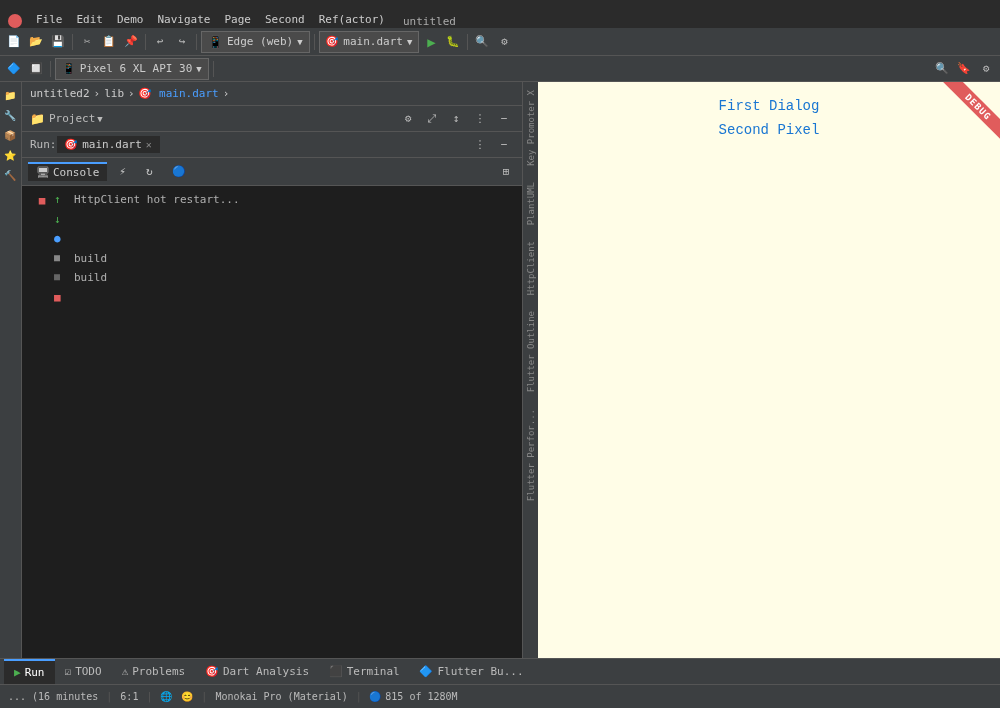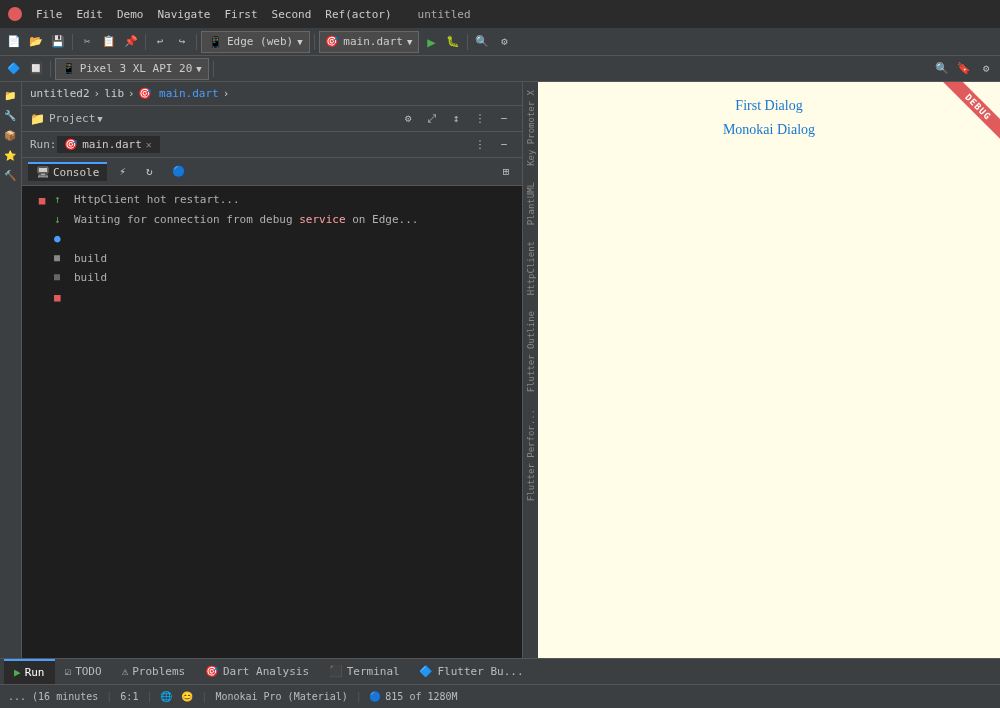--- a/index.html
+++ b/index.html
@@ -3,31 +3,31 @@
   <meta charset="utf-8">
   <style>
     * { margin: 0; padding: 0; box-sizing: border-box; }
     body { width: 1000px; height: 708px; overflow: hidden; font-family: 'Consolas', 'Monaco', monospace; font-size: 12px; display: flex; flex-direction: column; }
 
     
     .title-bar {
       background: #2b2b2b;
       height: 28px;
       display: flex;
-      align-items: center;
+      align-items: flex-end;
       padding: 0 8px;
       color: #bbb;
       font-size: 12px;
       flex-shrink: 0;
     }
     .window-btn { width: 14px; height: 14px; border-radius: 50%; cursor: pointer; }
     .win-close { background: #e05c5c; }
     .title-bar-menus { display: flex; gap: 2px; margin-left: 8px; }
     .menu-item { padding: 2px 6px; color: #ccc; font-size: 11px; cursor: pointer; }
-    .title-text { color: #aaa; font-size: 11px; margin-left: 20px; }
+    .title-text { color: #aaa; font-size: 11px; margin-left: 12px; }
 
     
     .toolbar {
       background: #3c3f41;
       height: 28px;
       display: flex;
       align-items: center;
       padding: 0 4px;
       gap: 2px;
       flex-shrink: 0;
@@ -247,21 +247,21 @@
       flex: 1;
       display: flex;
       flex-direction: column;
       align-items: center;
       padding: 16px;
       gap: 8px;
     }
     .preview-link {
       color: #1976d2;
       font-size: 14px;
-      font-family: Liberation Serif, serif;
+      font-family: Liberation Mono, monospace;
       cursor: pointer;
       text-decoration: none;
     }
     .debug-banner {
       position: absolute;
       top: 0; right: 0;
       width: 80px; height: 80px;
       overflow: hidden;
     }
     .debug-ribbon {
@@ -324,21 +324,21 @@
 
 <div class="title-bar">
   <div style="display:flex;gap:4px;align-items:center;">
     <div class="window-btn win-close"></div>
   </div>
   <div class="title-bar-menus">
     <span class="menu-item">File</span>
     <span class="menu-item">Edit</span>
     <span class="menu-item">Demo</span>
     <span class="menu-item">Navigate</span>
-    <span class="menu-item">First</span>
+    <span class="menu-item">Page</span>
     <span class="menu-item">Second</span>
     <span class="menu-item">Ref(actor)</span>
   </div>
   <span class="title-text">untitled</span>
 </div>
 
 <div class="toolbar">
   <div class="tb-btn">📄</div>
   <div class="tb-btn">📂</div>
   <div class="tb-btn">💾</div>
@@ -369,21 +369,21 @@
   <div class="tb-btn">🔍</div>
   <div class="tb-btn">⚙</div>
 </div>
 
 <div class="toolbar2">
   <div class="tb-btn">🔷</div>
   <div class="tb-btn">🔲</div>
   <div class="tb-sep"></div>
   <div class="tb-dropdown" style="min-width:130px;">
     <span style="font-size:11px;">📱</span>
-    <span>Pixel 3 XL API 20</span>
+    <span>Pixel 6 XL API 30</span>
     <span style="font-size:9px;">▼</span>
   </div>
   <div class="tb-sep"></div>
   <div style="margin-left:auto;display:flex;gap:2px;">
     <div class="tb-btn">🔍</div>
     <div class="tb-btn">🔖</div>
     <div class="tb-btn">⚙</div>
   </div>
 </div>
 
@@ -461,21 +461,20 @@
             <div style="width:24px;display:flex;flex-direction:column;align-items:center;padding-top:2px;gap:0px;color:#888;font-size:11px;">
               <div style="color:#e05c5c;margin-bottom:2px;">■</div>
             </div>
             <div style="flex:1;">
               <div class="log-line">
                 <span class="log-arrow-up log-icon">↑</span>
                 <span class="log-text">HttpClient hot restart...</span>
               </div>
               <div class="log-line">
                 <span class="log-arrow-down log-icon">↓</span>
-                <span class="log-text">Waiting for connection from debug <span class="highlight-text">service</span> on Edge...</span>
               </div>
               <div class="log-line">
                 <span style="color:#4a9eff;" class="log-icon">●</span>
               </div>
               <div class="log-line">
                 <span class="log-icon" style="color:#888;font-size:10px;">■</span>
                 <span class="log-text">build</span>
               </div>
               <div class="log-line">
                 <span class="log-icon" style="color:#666;font-size:10px;">■</span>
@@ -502,21 +501,21 @@
 
   <div class="preview-area">
 
     <div class="debug-banner">
       <div class="debug-ribbon">DEBUG</div>
     </div>
 
 
     <div class="preview-content">
       <a class="preview-link">First Dialog</a>
-      <a class="preview-link">Monokai Dialog</a>
+      <a class="preview-link">Second Pixel</a>
     </div>
   </div>
 
 </div>
 
 <div class="bottom-tabs">
   <div class="bottom-tab active">
     <span style="color:#4CAF50;font-size:11px;">▶</span>
     <span>Run</span>
   </div>

